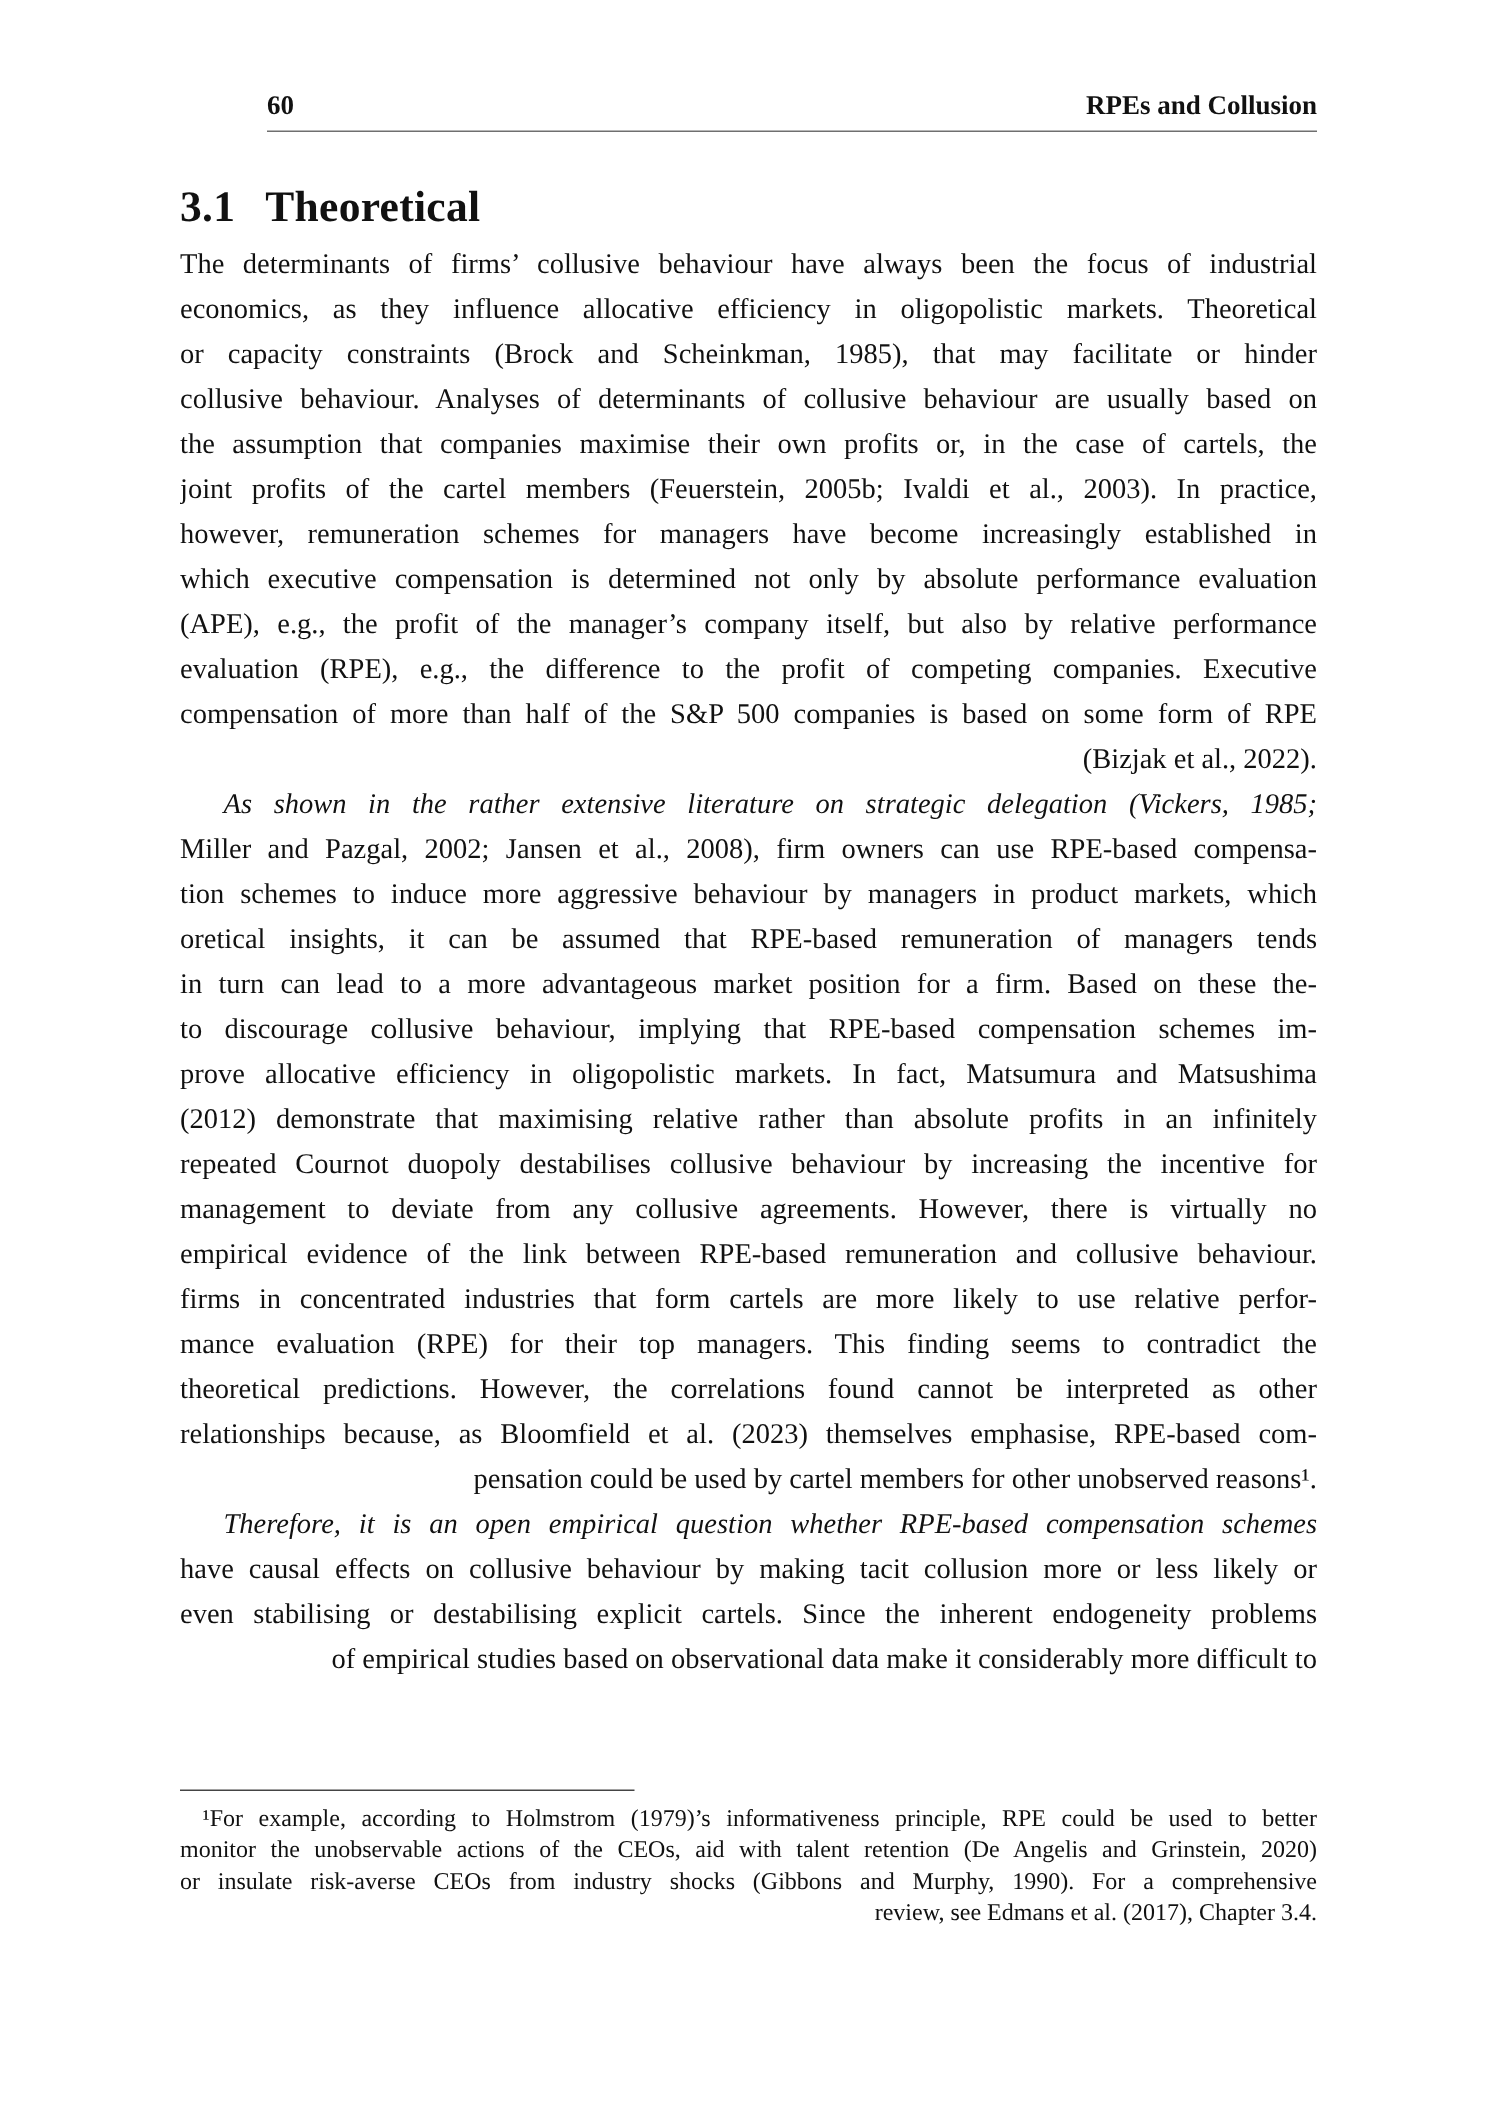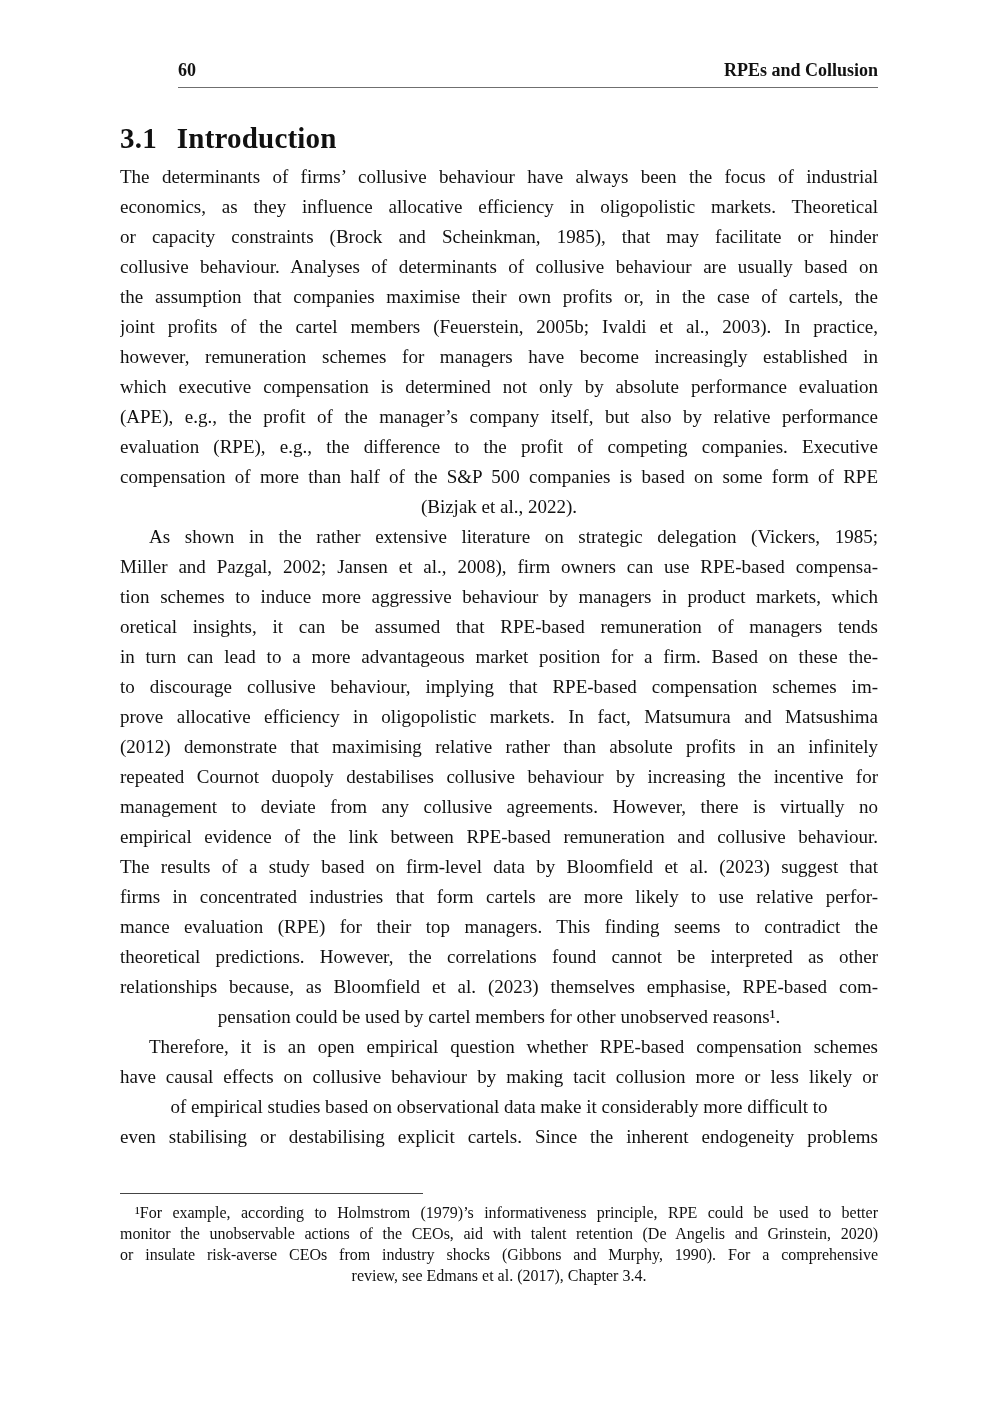--- a/index.html
+++ b/index.html
@@ -58,23 +58,23 @@
     line-height: 30px;
     overflow: hidden;
     text-align: justify;
   }
   .line::after {
     content: "";
     display: inline-block;
     width: 100%;
     height: 0;
   }
-  .line.last { text-align: center; }
+  .line.last { text-align: right; }
   .line.last::after { content: none; }
-  .paragraph.indented .line:first-child { text-indent: 29px; }
+  .paragraph.indented .line:first-child { text-indent: 29px; font-style: italic; }
 
   
   .footnote-rule {
     position: absolute;
     left: 120px;
     top: 1193px;
     width: 303px;
     border-top: 1.4px solid #444444;
     height: 0;
   }
@@ -96,21 +96,21 @@
 
 <div id="page">
 
   <div class="running-header">
     <span>60</span>
     <span>RPEs and Collusion</span>
   </div>
 
   <div class="section-heading">
     <span>3.1</span>
-    <span>Introduction</span>
+    <span>Theoretical</span>
   </div>
 
   <div class="body-text">
     <div class="paragraph">
         <div class="line">The determinants of firms’ collusive behaviour have always been the focus of industrial</div>
         <div class="line">economics, as they influence allocative efficiency in oligopolistic markets.  Theoretical</div>
         <div class="line">or capacity constraints (Brock and Scheinkman, 1985), that may facilitate or hinder</div>
         <div class="line">collusive behaviour. Analyses of determinants of collusive behaviour are usually based on</div>
         <div class="line">the assumption that companies maximise their own profits or, in the case of cartels, the</div>
         <div class="line">joint profits of the cartel members (Feuerstein, 2005b; Ivaldi et al., 2003).  In practice,</div>
@@ -126,32 +126,31 @@
         <div class="line">Miller and Pazgal, 2002; Jansen et al., 2008), firm owners can use RPE-based compensa-</div>
         <div class="line">tion schemes to induce more aggressive behaviour by managers in product markets, which</div>
         <div class="line">oretical insights, it can be assumed that RPE-based remuneration of managers tends</div>
         <div class="line">in turn can lead to a more advantageous market position for a firm.  Based on these the-</div>
         <div class="line">to discourage collusive behaviour, implying that RPE-based compensation schemes im-</div>
         <div class="line">prove allocative efficiency in oligopolistic markets.  In fact, Matsumura and Matsushima</div>
         <div class="line">(2012) demonstrate that maximising relative rather than absolute profits in an infinitely</div>
         <div class="line">repeated Cournot duopoly destabilises collusive behaviour by increasing the incentive for</div>
         <div class="line">management to deviate from any collusive agreements.  However, there is virtually no</div>
         <div class="line">empirical evidence of the link between RPE-based remuneration and collusive behaviour.</div>
-        <div class="line">The results of a study based on firm-level data by Bloomfield et al. (2023) suggest that</div>
         <div class="line">firms in concentrated industries that form cartels are more likely to use relative perfor-</div>
         <div class="line">mance evaluation (RPE) for their top managers.  This finding seems to contradict the</div>
         <div class="line">theoretical predictions.  However, the correlations found cannot be interpreted as other</div>
         <div class="line">relationships because, as Bloomfield et al. (2023) themselves emphasise, RPE-based com-</div>
         <div class="line last">pensation could be used by cartel members for other unobserved reasons¹.</div>
       </div>
     <div class="paragraph indented">
         <div class="line">Therefore, it is an open empirical question whether RPE-based compensation schemes</div>
         <div class="line">have causal effects on collusive behaviour by making tacit collusion more or less likely or</div>
+        <div class="line">even stabilising or destabilising explicit cartels.  Since the inherent endogeneity problems</div>
         <div class="line last">of empirical studies based on observational data make it considerably more difficult to</div>
-        <div class="line">even stabilising or destabilising explicit cartels.  Since the inherent endogeneity problems</div>
       </div>
   </div>
 
   <div class="footnote-rule"></div>
 
   <div class="footnote">
     <div>
         <div class="line">¹For example, according to Holmstrom (1979)’s informativeness principle, RPE could be used to better</div>
         <div class="line">monitor the unobservable actions of the CEOs, aid with talent retention (De Angelis and Grinstein, 2020)</div>
         <div class="line">or insulate risk-averse CEOs from industry shocks (Gibbons and Murphy, 1990).  For a comprehensive</div>

